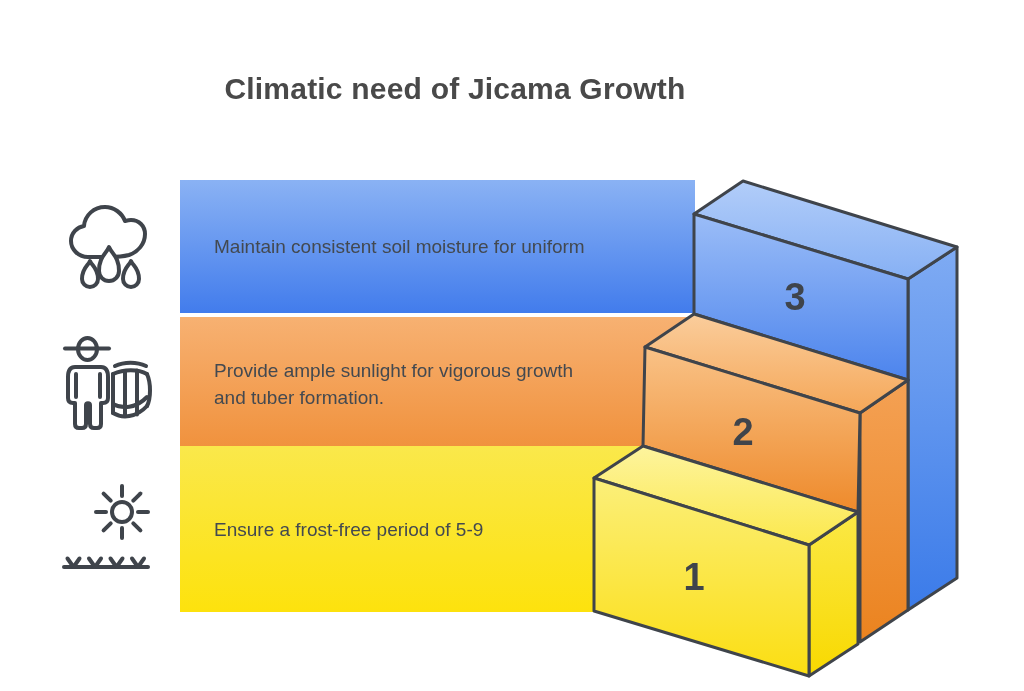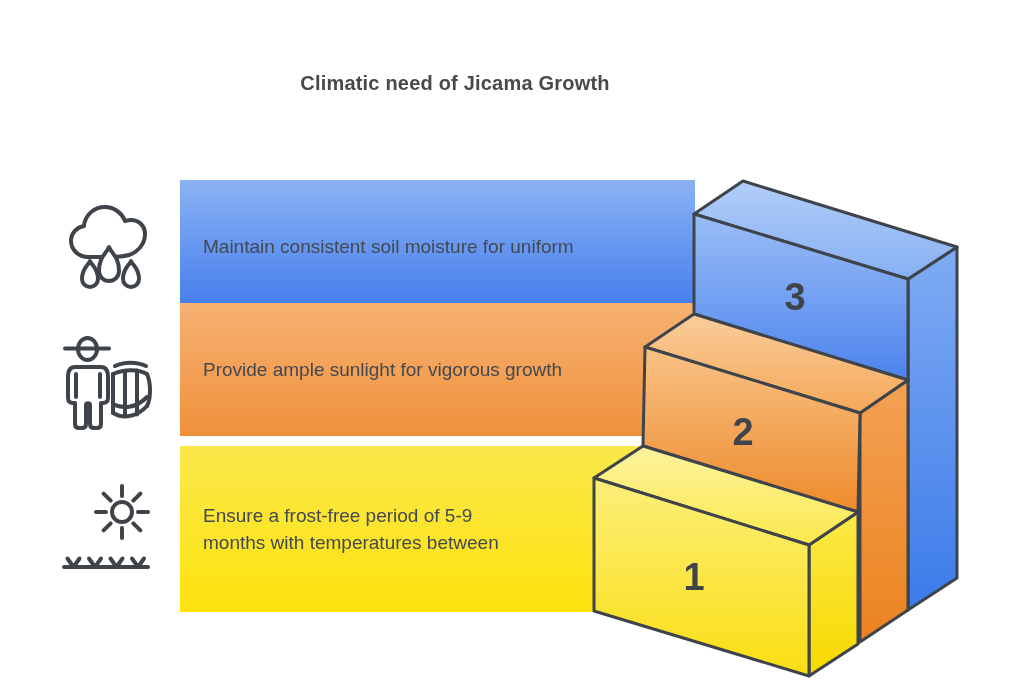--- a/index.html
+++ b/index.html
@@ -9,38 +9,38 @@
     background: #ffffff;
     font-family: "Liberation Sans", sans-serif;
     overflow: hidden;
   }
   .title {
     position: absolute;
     top: 72px;
     left: 0;
     width: 910px;
     text-align: center;
-    font-size: 20px;
+    font-size: 30px;
     font-weight: 700;
     letter-spacing: 0.2px;
   }
   .band {
     position: absolute;
     left: 180px;
     width: 515px;
     background: linear-gradient(180deg, var(--g1), var(--g2));
     display: flex;
     flex-direction: column;
     justify-content: center;
-    padding-left: 23px;
+    padding-left: 34px;
     font-size: 19px;
     line-height: 27px;
   }
   .band-moisture { top: 180px; height: 133px; }
-  .band-sunlight { top: 303px; height: 133px; }
+  .band-sunlight { top: 317px; height: 133px; }
   .band-frost    { top: 446px; height: 166px; }
   .icon {
     position: absolute;
   }
   .icon svg path, .icon svg ellipse, .icon svg circle, .icon svg line {
     fill: none;
     stroke: var(--outline);
     stroke-width: 4;
     stroke-linecap: round;
     stroke-linejoin: round;
@@ -113,25 +113,25 @@
     <path d="M72,84.5 L78,93 L84,84.5"></path>
   </svg>
 </div>
 
 <div class="band band-moisture" style="--g1: #8AB2F4; --g2: #427CEC; color: rgb(67, 73, 80);">
   <div>Maintain consistent soil moisture for uniform</div>
 </div>
 
 <div class="band band-sunlight" style="--g1: #F7B172; --g2: #F0913C; color: rgb(67, 73, 80);">
   <div>Provide ample sunlight for vigorous growth</div>
+  <div>and tuber formation.</div>
 </div>
 
 <div class="band band-frost" style="--g1: #FAE84B; --g2: #FDE20D; color: rgb(67, 73, 80);">
   <div>Ensure a frost-free period of 5-9</div>
-  <div>months with temperatures between</div>
 </div>
 
 <svg class="blocks-svg" viewBox="0 0 1024 691">
   <defs>
     <linearGradient id="t3" x1="0" y1="0" x2="0" y2="1">
       <stop offset="0" stop-color="#B2CDF9"></stop>
       <stop offset="1" stop-color="#86B0F4"></stop>
     </linearGradient>
     <linearGradient id="f3" x1="0" y1="0" x2="0" y2="1">
       <stop offset="0" stop-color="#9BBDF7"></stop>

